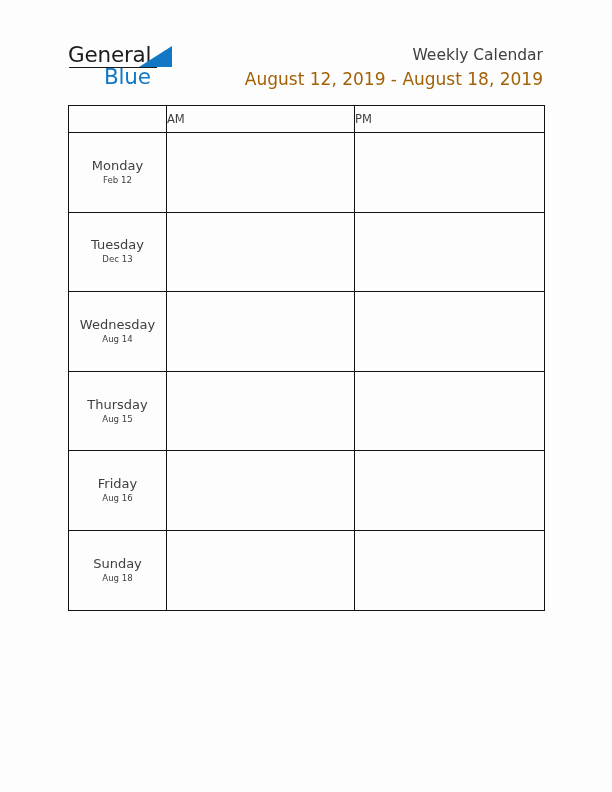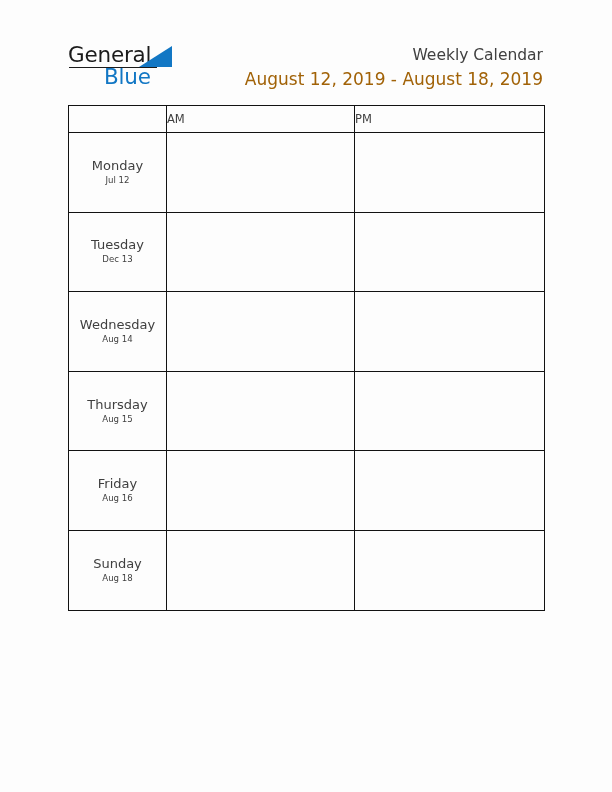--- a/index.html
+++ b/index.html
@@ -190,21 +190,21 @@
         <th></th>
         <th>AM</th>
         <th>PM</th>
       </tr>
     </thead>
     <tbody>
 
       <tr>
         <td class="day-cell">
           <div class="day-name">Monday</div>
-          <div class="day-date">Jul 12</div>
+          <div class="day-date">Feb 12</div>
         </td>
         <td class="slot-cell"></td>
         <td class="slot-cell"></td>
       </tr>
 
       <tr>
         <td class="day-cell">
           <div class="day-name">Tuesday</div>
           <div class="day-date">Dec 13</div>
         </td>

